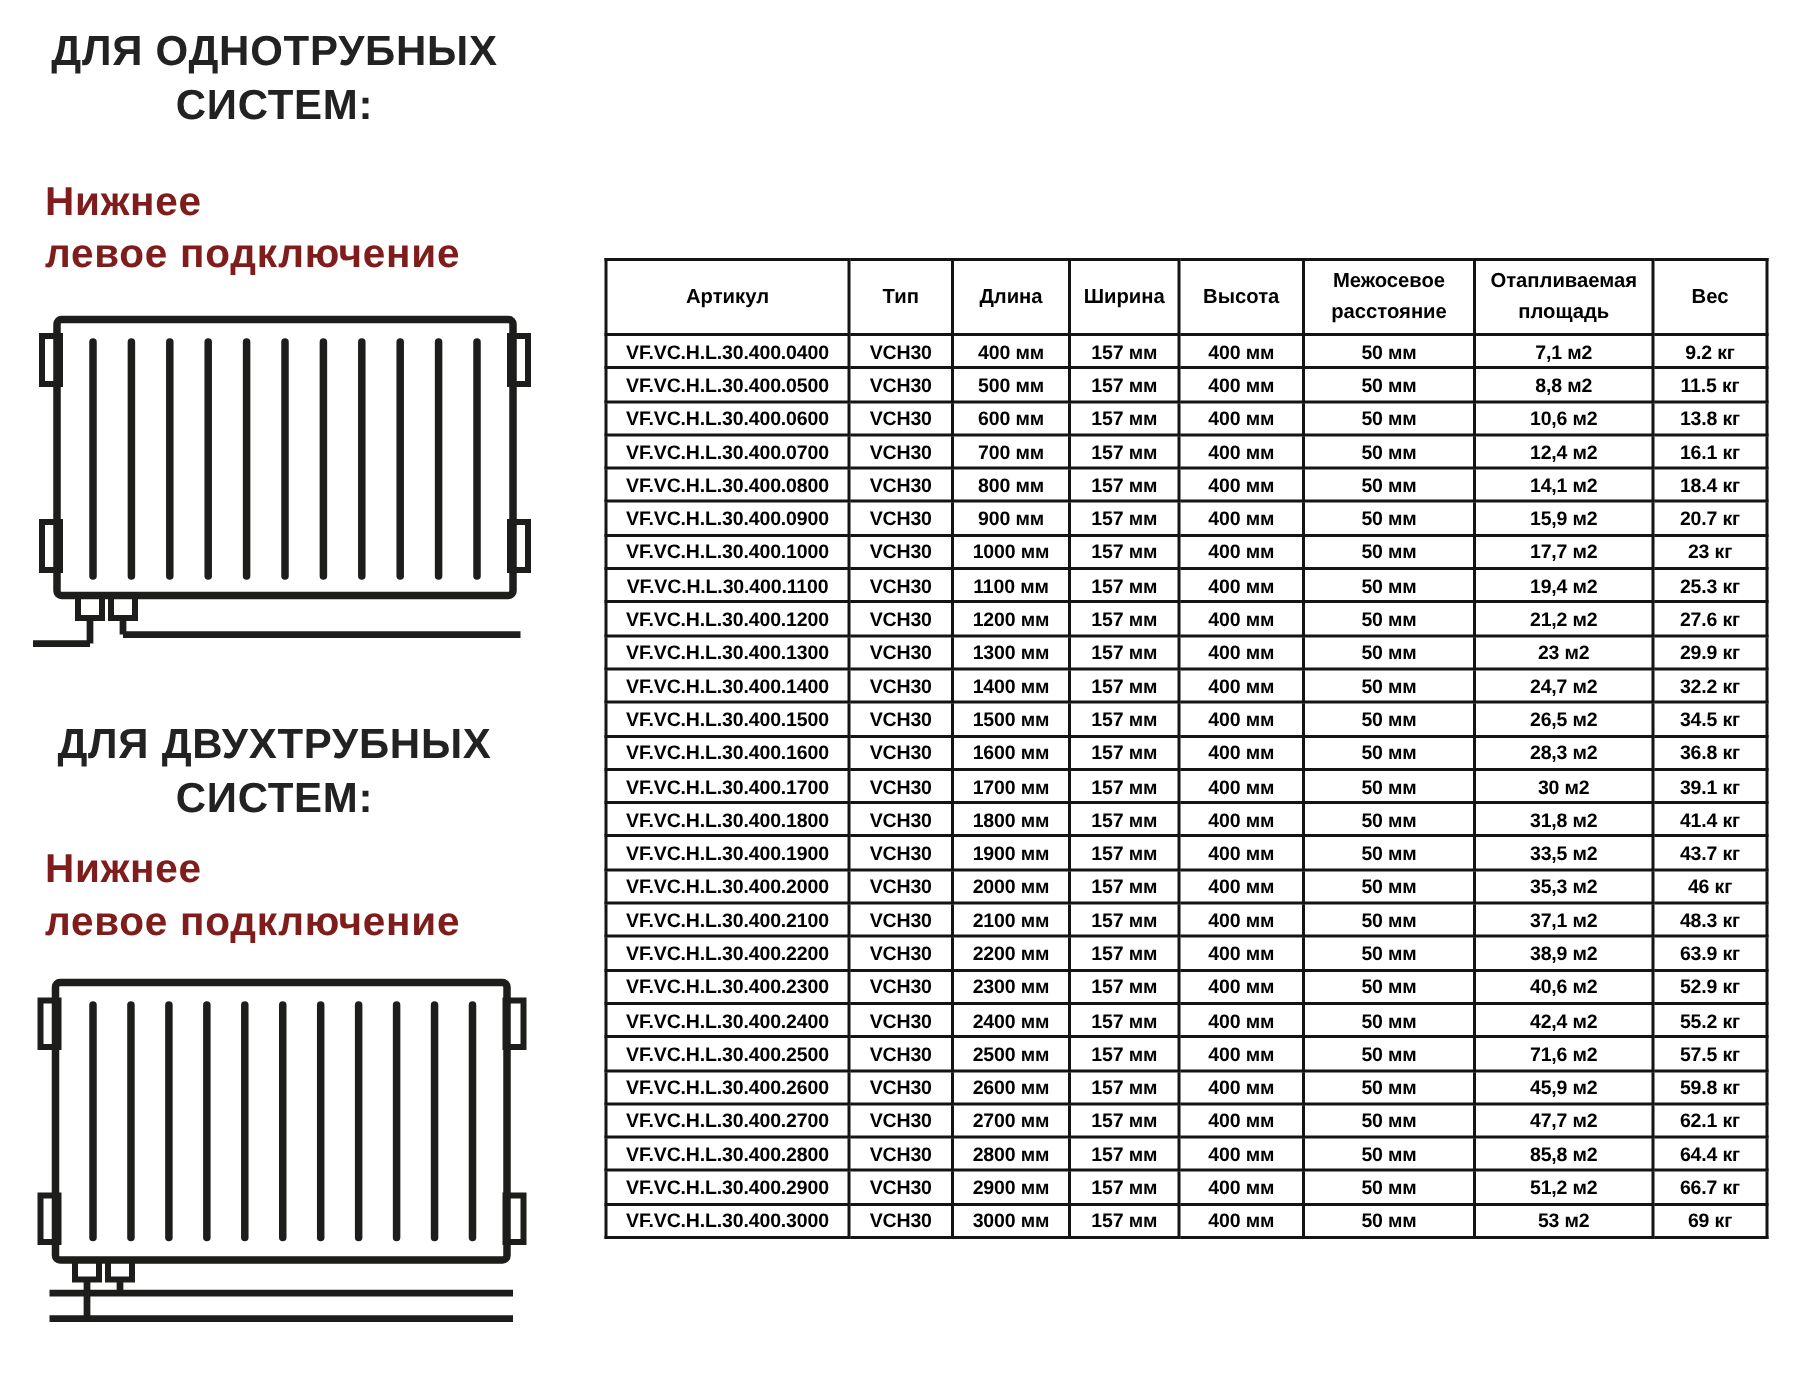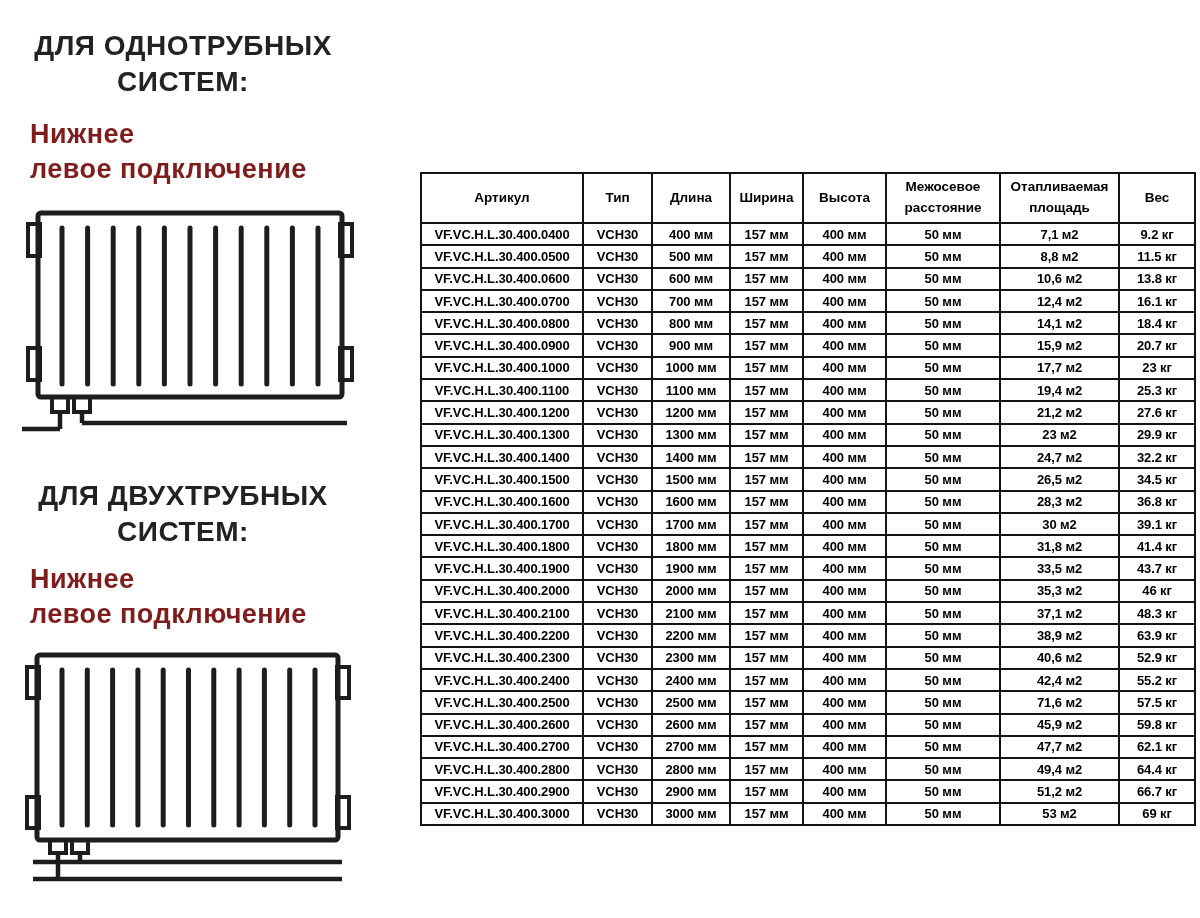--- a/index.html
+++ b/index.html
@@ -32,21 +32,20 @@
     color: #7f1d1d;
   }
 
   table.spec {
     position: absolute;
     left: 403px; top: 172px;
     border-collapse: collapse;
     table-layout: fixed;
     width: 774px;
     background: #ffffff;
-    margin-left: 17px;
   }
   table.spec th, table.spec td {
     border: 2px solid #141414;
     font-weight: bold;
     text-align: center;
     vertical-align: middle;
     padding: 0 2px;
     color: #000000;
     white-space: nowrap;
     overflow: hidden;
@@ -60,21 +59,21 @@
   table.spec td {
     font-size: 13px;
     height: 22.3px;
     letter-spacing: -0.1px;
   }
   svg .ink { stroke: #1d1d1b; fill: none; }
 </style>
 </head>
 <body>
 
-<div class="abs section-title" style="left:18px; top:28px;">
+<div class="abs section-title" style="left:18px; top:16px;">
   <div>ДЛЯ ОДНОТРУБНЫХ</div>
   <div>СИСТЕМ:</div>
 </div>
 
 <div class="abs section-subtitle" style="left:30px; top:117px;">
   <div>Нижнее</div>
   <div>левое подключение</div>
 </div>
 
 <svg class="abs" style="left:20px; top:208px;" width="352" height="228" viewBox="0 0 352 228">
@@ -444,21 +443,21 @@
         <td>62.1 кг</td>
       </tr>
 
       <tr>
         <td>VF.VC.H.L.30.400.2800</td>
         <td>VCH30</td>
         <td>2800 мм</td>
         <td>157 мм</td>
         <td>400 мм</td>
         <td>50 мм</td>
-        <td>49,4 м2</td>
+        <td>85,8 м2</td>
         <td>64.4 кг</td>
       </tr>
 
       <tr>
         <td>VF.VC.H.L.30.400.2900</td>
         <td>VCH30</td>
         <td>2900 мм</td>
         <td>157 мм</td>
         <td>400 мм</td>
         <td>50 мм</td>

